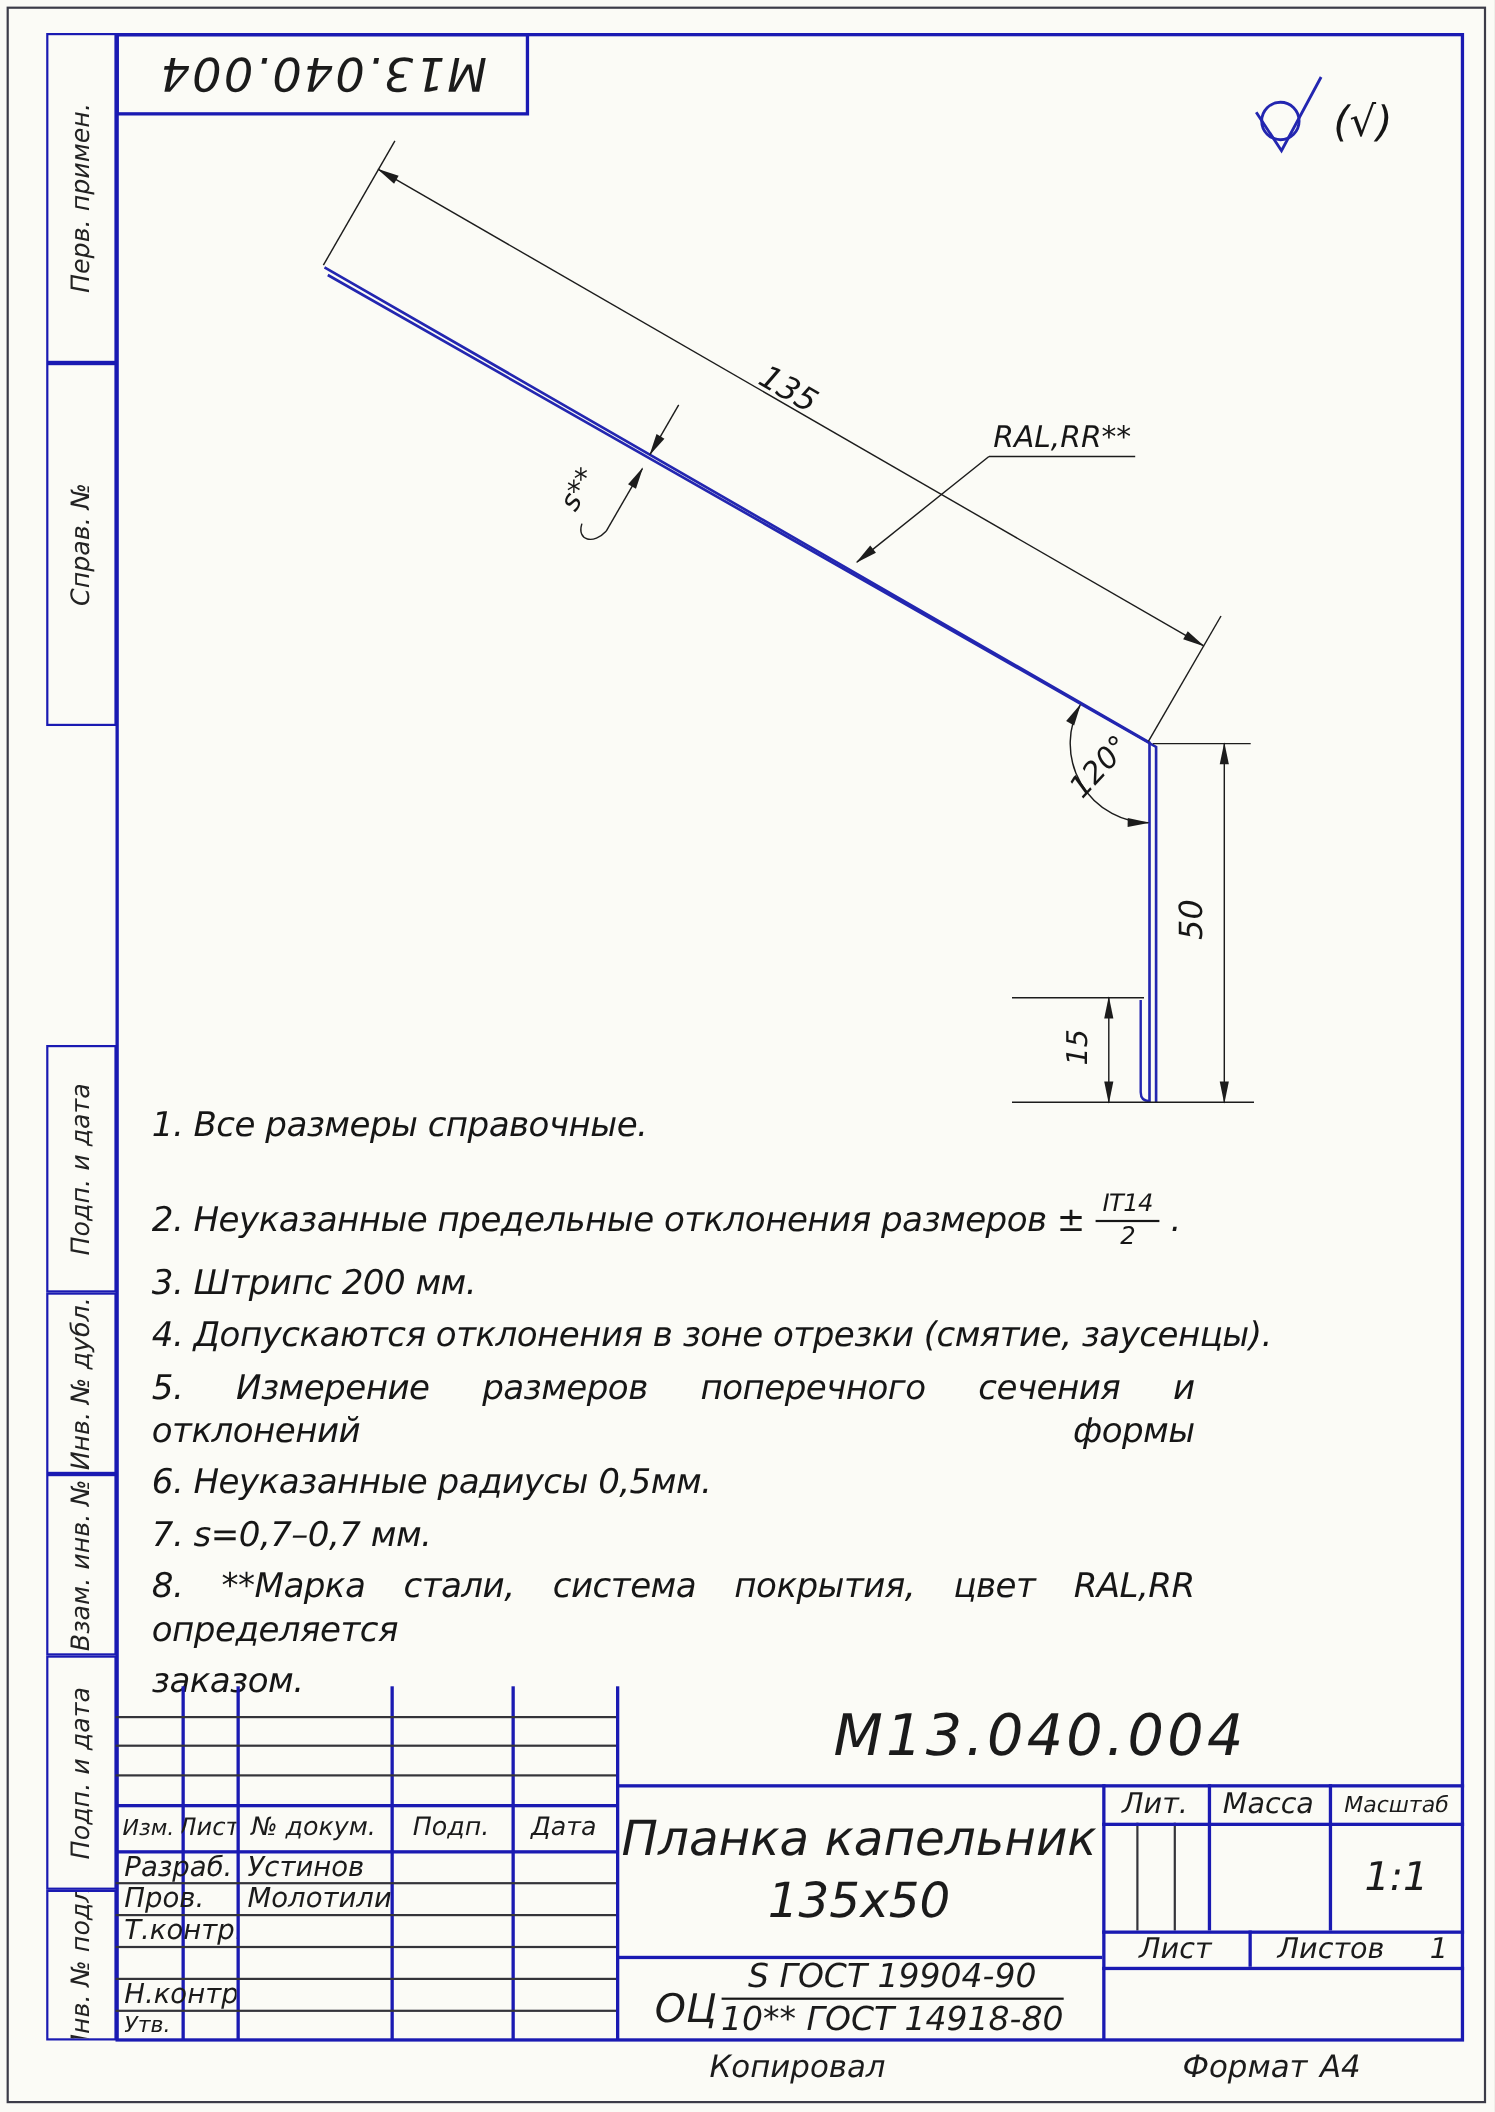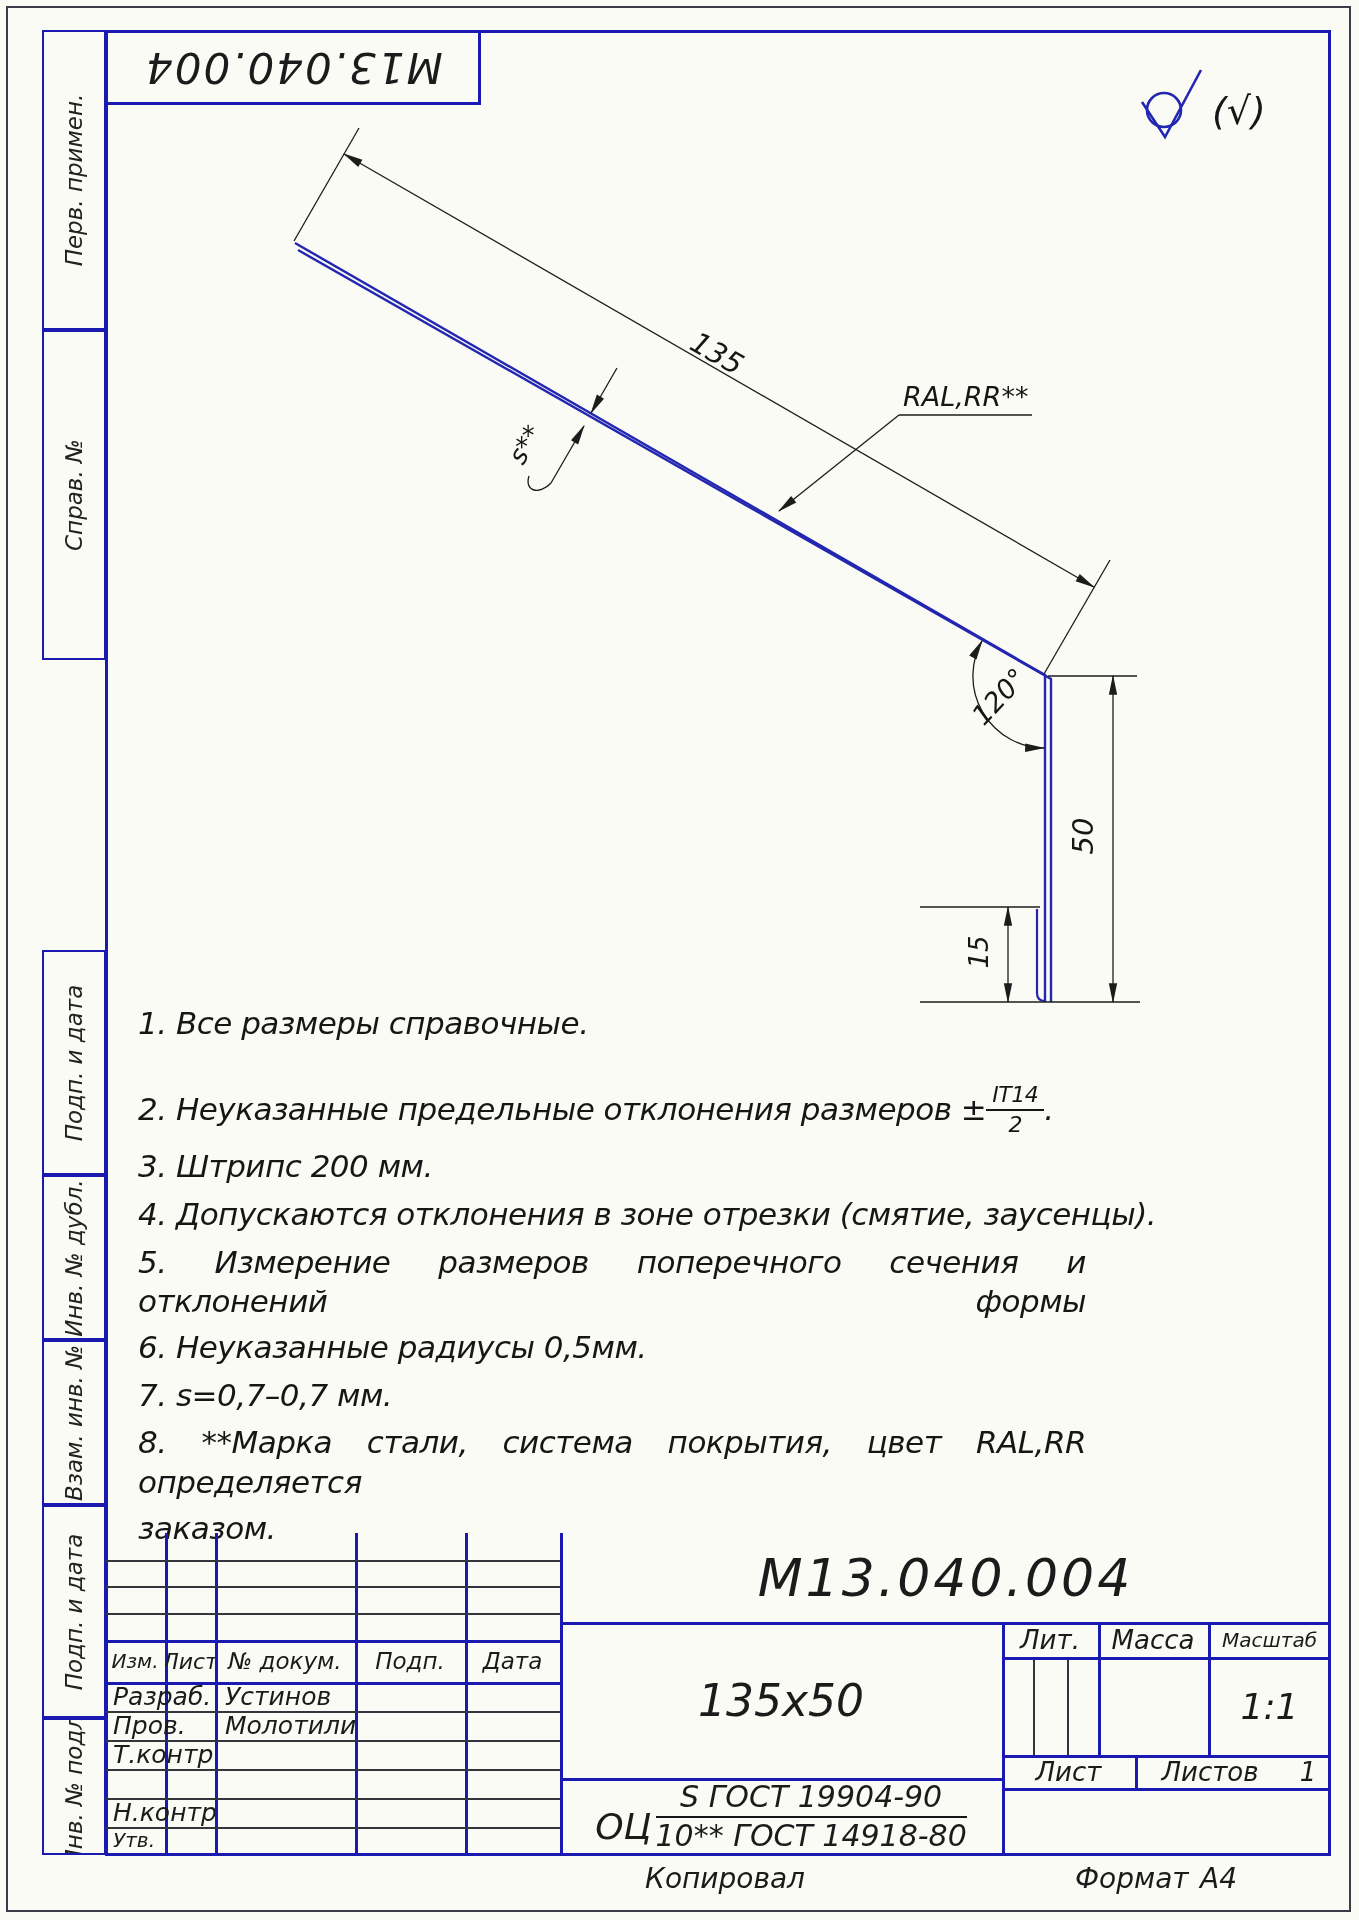--- a/index.html
+++ b/index.html
@@ -21,21 +21,21 @@
     border:3px solid #1a1ab2; display:flex; align-items:center; justify-content:center; }
   .stamp span { transform:rotate(180deg); font-size:42px; color:#1b1b1b; letter-spacing:2px; }
   
   .overlay { position:absolute; left:0; top:0; width:1359px; height:1920px; }
   .overlay text { font-family:"DejaVu Sans", sans-serif; font-style:italic; fill:#161616; }
   
   .notes { position:absolute; left:138px; top:1004px; width:948px; font-size:31px;
     letter-spacing:-0.5px; line-height:1.28; color:#161616; }
   .nline { white-space:nowrap; }
   .j { white-space:normal; text-align:justify; text-align-last:justify; }
-  .n-row { display:flex; align-items:center; margin:14px 0 10px 0; }
+  .n-row { display:flex; align-items:center; gap:10px; margin:14px 0 10px 0; }
   .frac { display:inline-block; text-align:center; font-size:22px; line-height:1.15; }
   .frac .top { display:block; border-bottom:2px solid #161616; padding:0 6px 2px 6px; }
   .frac .bot { display:block; padding-top:1px; }
   .mb1 { margin-bottom:38px; } .mb2 { margin-bottom:8px; } .mb3 { margin-bottom:6px; }
   
   .tb { position:absolute; left:105px; top:1533px; width:1226px; height:322px; font-style:italic; }
   .vl { position:absolute; width:2.5px; background:#1a1ab2; }
   .hl { position:absolute; height:2.5px; background:#1a1ab2; }
   .vlt { position:absolute; width:1.5px; background:#34343a; }
   .hlt { position:absolute; height:1.5px; background:#34343a; }
@@ -189,20 +189,21 @@
     <div class="cell left" style="left:120px;top:178px;width:130px;height:29px;font-size:25px;">Молотилин</div>
     <div class="cell left" style="left:8px;top:207px;width:102px;height:29px;font-size:25px;">Т.контр.</div>
     <div class="cell left" style="left:120px;top:207px;width:130px;height:29px;font-size:25px;"></div>
     <div class="cell left" style="left:8px;top:236px;width:102px;height:29px;font-size:25px;"></div>
     <div class="cell left" style="left:8px;top:265px;width:102px;height:29px;font-size:25px;">Н.контр.</div>
     <div class="cell left" style="left:8px;top:294px;width:102px;height:26px;font-size:20px;">Утв.</div>
 
     <div class="cell" style="left:455px;top:0;width:771px;height:89px;font-size:52px;letter-spacing:3px;">М13.040.004</div>
 
     <div class="cell" style="left:455px;top:89px;width:442px;height:156px;flex-direction:column;gap:6px;font-size:44px;">
+      <span>Планка капельник</span>
       <span>135х50</span>
     </div>
 
     <div class="cell" style="left:455px;top:245px;width:442px;height:77px;gap:4px;">
       <span style="font-size:36px;align-self:flex-end;padding-bottom:8px;">ОЦ</span>
       <span class="frac" style="font-size:30px;">
         <span class="top">S ГОСТ 19904-90</span>
         <span class="bot">10** ГОСТ 14918-80</span>
       </span>
     </div>

